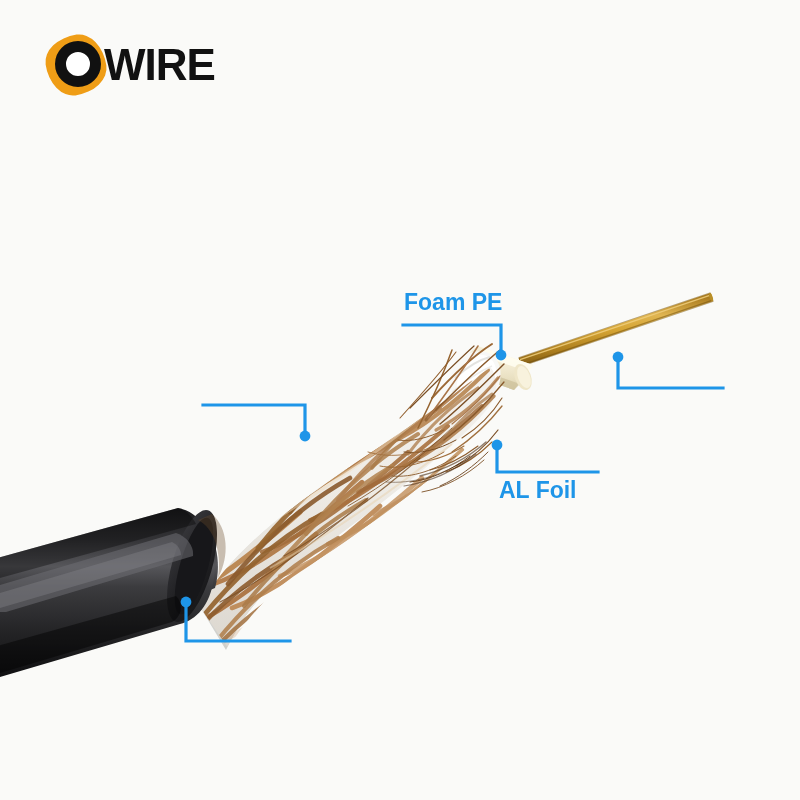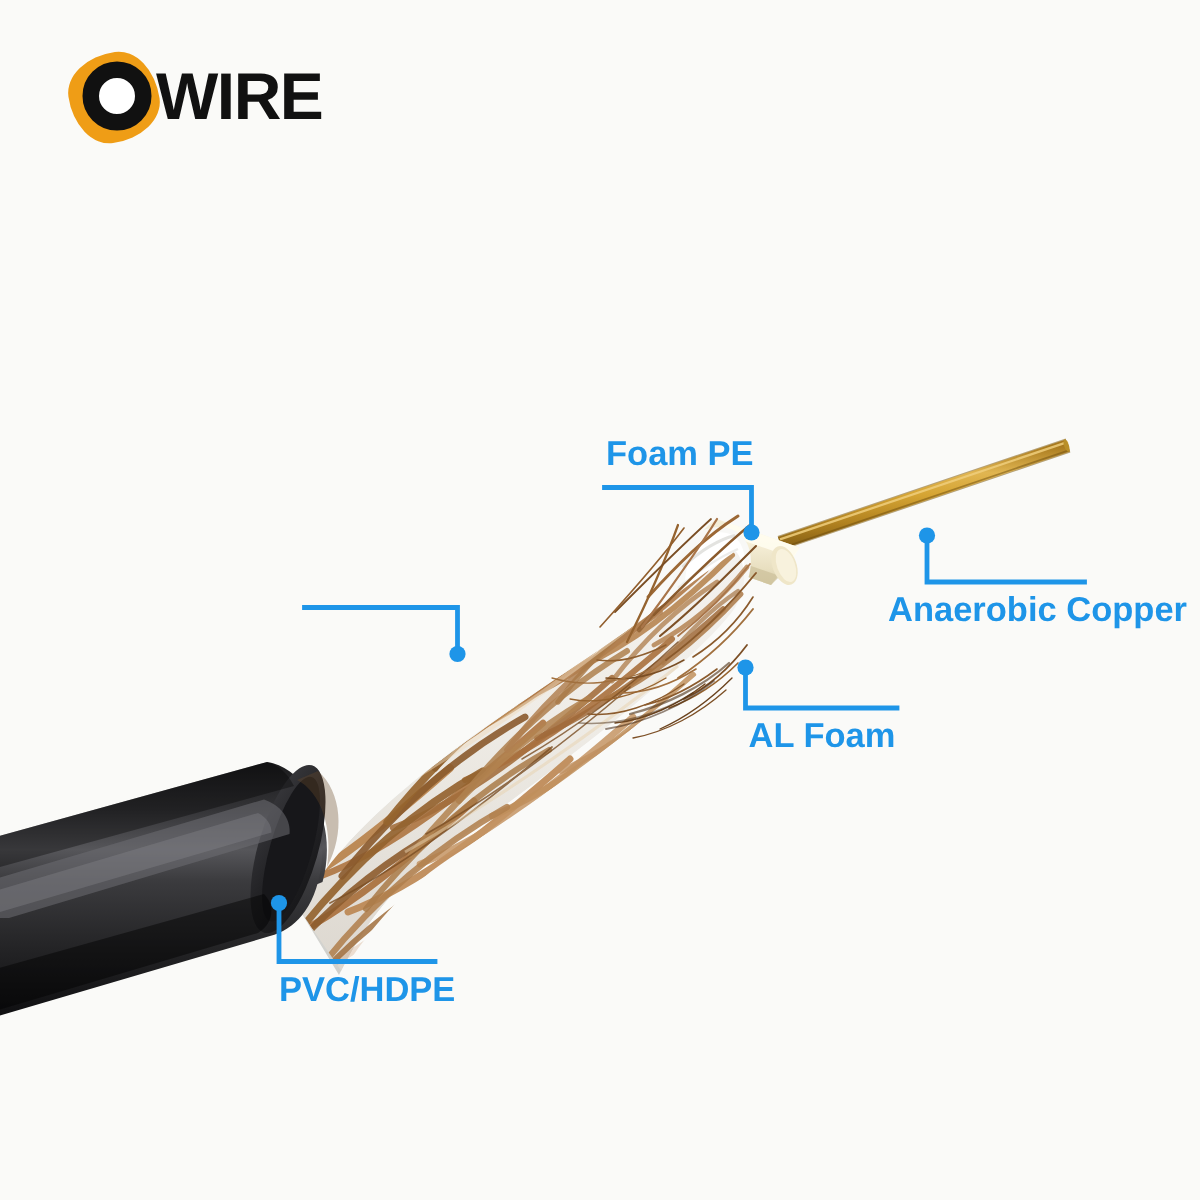--- a/index.html
+++ b/index.html
@@ -300,17 +300,15 @@
 
   <div class="logo">
     <div class="logo-mark">
       <div class="logo-leaf"></div>
       <div class="logo-ring"></div>
     </div>
     <div class="logo-text">WIRE</div>
   </div>
 
   <div class="label lbl-foam">Foam PE</div>
-  <div class="label lbl-anaerobic">Anaerobic Copper</div>
-  <div class="label lbl-foil">AL Foam</div>
-  <div class="label lbl-pvc">PVC/HDPE</div>
+  <div class="label lbl-foil">AL Foil</div>
 
 </div>
 
 </body></html>

